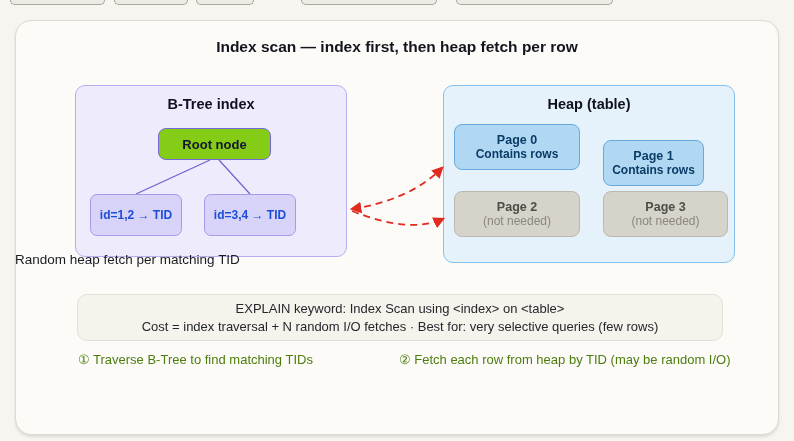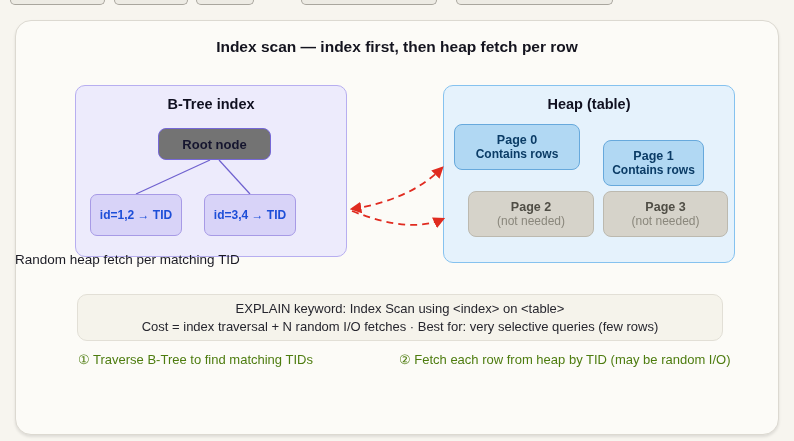--- a/index.html
+++ b/index.html
@@ -48,21 +48,21 @@
   .heap{
     left:443px;top:85px;width:292px;height:178px;
     background:#e5f2fc;border:1.5px solid #85c2ef;
   }
   .node{
     position:absolute;display:flex;align-items:center;justify-content:center;
     box-sizing:border-box;
   }
   .root-node{
     left:82px;top:42px;width:113px;height:32px;
-    background:#737373;border:1.5px solid #7668d6;border-radius:8px;
+    background:#84cc16;border:1.5px solid #7668d6;border-radius:8px;
     font-size:13px;font-weight:600;color:#15152e;
   }
   .leaf-node{
     top:108px;width:92px;height:42px;
     background:#d8d3f8;border:1px solid #a79ae6;border-radius:7px;
     font-size:12px;font-weight:600;color:#1d4ed8;
   }
   .leaf-1{left:14px;}
   .leaf-2{left:128px;}
   .btree-lines, .fetch-arrows{position:absolute;pointer-events:none;}
@@ -74,21 +74,21 @@
   }
   .tile.hot{background:#b1d8f3;border:1.5px solid #67a9dc;}
   .tile.cold{background:#d6d3ca;border:1px solid #bcb9af;}
   .tile .t-title{font-size:12.5px;font-weight:700;}
   .tile .t-sub{font-size:12px;font-weight:600;}
   .tile.hot .t-title,.tile.hot .t-sub{color:#0b3c66;}
   .tile.cold .t-title{color:#4f4d45;}
   .tile.cold .t-sub{color:#8a877c;font-weight:400;}
   .t0{left:10px;top:38px;}
   .t1{left:159px;top:38px;width:101px;margin-top:16px;}
-  .t2{left:24px;top:105px;}
+  .t2{left:10px;top:105px;}
   .t3{left:159px;top:105px;width:125px;}
   .arrow-caption{
     position:absolute;left:15px;top:252px;width:764px;text-align:left;
     font-size:13.5px;font-weight:500;color:#1b1b24;
   }
   .cost-box{
     position:absolute;left:77px;top:294px;width:646px;height:47px;
     background:#f5f3eb;border:1px solid #e2dfd6;border-radius:10px;
     box-sizing:border-box;
     display:flex;flex-direction:column;align-items:center;justify-content:center;

